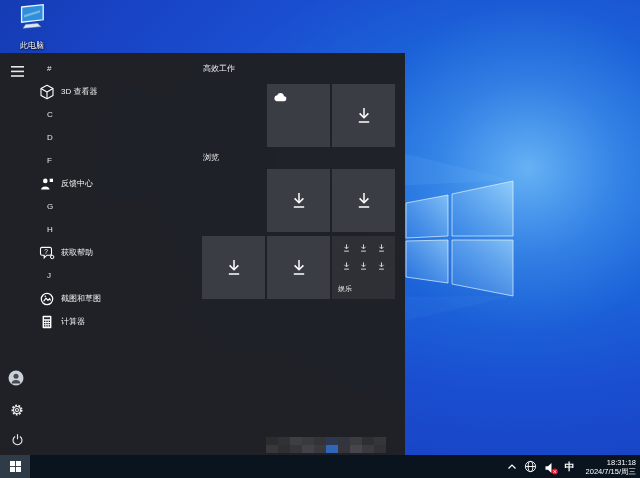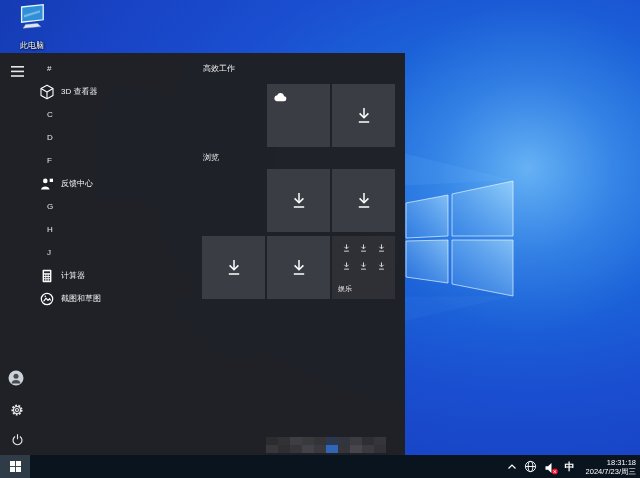--- a/index.html
+++ b/index.html
@@ -179,23 +179,44 @@
       <div class="app-row hdr">
         <span class="alabel">G</span>
         </div>
 
 
       <div class="app-row hdr">
         <span class="alabel">H</span>
         </div>
 
 
+      <div class="app-row">
+        <span class="icon16">
+          <svg width="16" height="16" viewBox="0 0 16 16" fill="none" stroke="#fff">
+            <path d="M3 2.4 h8 a1.5 1.5 0 0 1 1.5 1.5 v4.8 a1.5 1.5 0 0 1 -1.5 1.5 h-3.2 l-2.6 2.6 v-2.6 h-2.2 a1.5 1.5 0 0 1 -1.5 -1.5 v-4.8 a1.5 1.5 0 0 1 1.5 -1.5 Z" stroke-width="1.1"></path>
+            <circle cx="13.2" cy="12" r="1.7" stroke-width="1"></circle>
+            <text x="7" y="9" font-size="6.5" fill="#fff" stroke="none" text-anchor="middle">?</text>
+            </svg>
+          </span>
+        <span class="alabel">获取帮助</span>
+        </div>
 
       <div class="app-row hdr">
         <span class="alabel">J</span>
+        </div>
+
+      <div class="app-row">
+        <span class="icon16">
+          <svg width="16" height="16" viewBox="0 0 16 16" fill="none" stroke="#fff">
+            <circle cx="8" cy="8" r="5.7" stroke-width="1.2"></circle>
+            <path d="M4.6 10.4 L7 7.2 L9 9.4 L10.6 7.6 L11.7 9.5" stroke-width="1.1"></path>
+            <circle cx="6.3" cy="5.3" r="0.8" fill="#fff" stroke="none"></circle>
+            </svg>
+          </span>
+        <span class="alabel">截图和草图</span>
         </div>
 
       <div class="app-row">
         <span class="icon16">
           <svg width="16" height="16" viewBox="0 0 16 16">
             <rect x="3.6" y="1.8" width="8.8" height="12.4" rx="0.8" fill="#fff"></rect>
             <rect x="5" y="3.3" width="6" height="1.9" fill="#26282c"></rect>
             <g fill="#26282c">
               <rect x="5" y="6.6" width="1.4" height="1.4"></rect>
                 <rect x="7.3" y="6.6" width="1.4" height="1.4"></rect>
@@ -203,31 +224,20 @@
               <rect x="5" y="8.9" width="1.4" height="1.4"></rect>
                 <rect x="7.3" y="8.9" width="1.4" height="1.4"></rect>
                 <rect x="9.6" y="8.9" width="1.4" height="1.4"></rect>
               <rect x="5" y="11.2" width="1.4" height="1.4"></rect>
                 <rect x="7.3" y="11.2" width="1.4" height="1.4"></rect>
                 <rect x="9.6" y="11.2" width="1.4" height="1.4"></rect>
             </g>
             </svg>
           </span>
         <span class="alabel">计算器</span>
-        </div>
-
-      <div class="app-row">
-        <span class="icon16">
-          <svg width="16" height="16" viewBox="0 0 16 16" fill="none" stroke="#fff">
-            <circle cx="8" cy="8" r="5.7" stroke-width="1.2"></circle>
-            <path d="M4.6 10.4 L7 7.2 L9 9.4 L10.6 7.6 L11.7 9.5" stroke-width="1.1"></path>
-            <circle cx="6.3" cy="5.3" r="0.8" fill="#fff" stroke="none"></circle>
-            </svg>
-          </span>
-        <span class="alabel">截图和草图</span>
         </div>
     </div>
 
     <div class="tile-area">
       <div class="group-hdr gh1">高效工作</div>
       <div class="group-hdr gh2">浏览</div>
 
       <div class="tile" style="left:267px;top:31px;">
         <svg class="corner-cloud" width="15" height="10" viewBox="0 0 20 13">
           <path d="M5 12 a4 4 0 0 1 .6-7.9 a4.8 4.8 0 0 1 9.2 1.4 a3.2 3.2 0 0 1 -.6 6.5 Z" fill="#fff"></path>
@@ -365,18 +375,18 @@
       <span class="ticon vol">
         <svg width="14" height="14" viewBox="0 0 14 14">
           <path d="M1.5 5.2 H4 L7.5 2 V12 L4 8.8 H1.5 Z" fill="#fff"></path>
           <circle cx="10.8" cy="10.6" r="3" fill="#e8112d"></circle>
           <path d="M9.6 9.4 l2.4 2.4 M12 9.4 l-2.4 2.4" stroke="#fff" stroke-width="0.9"></path>
           </svg>
         </span>
       <span class="ime">中</span>
       <div class="clock">
         <div>18:31:18</div>
-        <div>2024/7/23/周三</div>
+        <div>2024/7/15/周三</div>
       </div>
     </div>
   </div>
 
 </div>
 
 </body></html>

